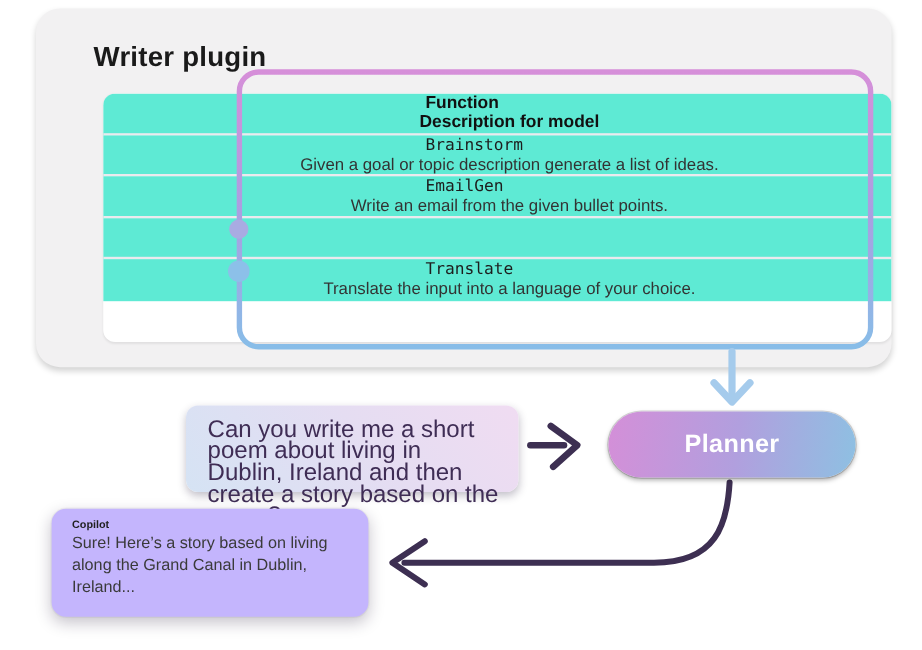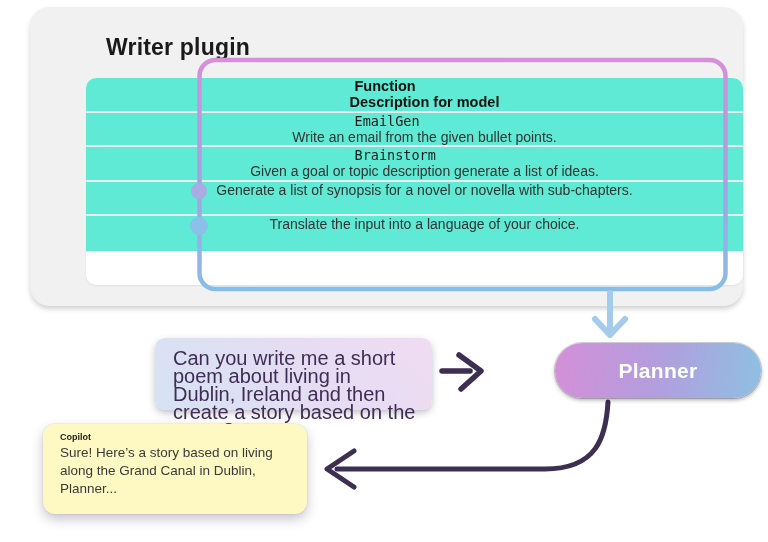--- a/index.html
+++ b/index.html
@@ -6,21 +6,21 @@
   body { width:768px; height:542px; font-family:"Liberation Sans", sans-serif; }
   .stage { position:relative; width:768px; height:542px; background:#ffffff; overflow:hidden; }
 
   
   .plugin-card {
     position:absolute; left:30px; top:7px; width:713px; height:299px;
     background:#f2f1f2; border-radius:20px;
     box-shadow:0 3px 5px rgba(0,0,0,0.18);
   }
   .card-title {
-    position:absolute; left:76px; top:27px;
+    position:absolute; left:48px; top:27px;
     font-size:23px; font-weight:bold; color:#1a1a1a; letter-spacing:0.2px;
   }
   .fn-table {
     position:absolute; left:56px; top:71px; width:657px; height:207px;
     background:#ffffff; border-radius:10px; overflow:hidden;
     box-shadow:0 1px 2px rgba(0,0,0,0.07);
   }
   .t-row {
     display:flex; align-items:center; height:34.5px; box-sizing:border-box;
     border-bottom:2px solid #ebeaee; background:#5eead4;flex-direction:column;
@@ -51,58 +51,57 @@
   }
 
   
   .planner-pill {
     position:absolute; left:507px; top:343px; width:206px; height:55px;
     border-radius:28px;
     background:linear-gradient(97deg, #d48fd8 0%, #b19fde 52%, #8ec0e2 100%);
     display:flex; align-items:center; justify-content:center;
     color:#ffffff; font-size:21px; font-weight:bold; letter-spacing:0.3px;
     box-shadow:0 2px 4px rgba(0,0,0,0.35), 0 0 0 1px rgba(140,140,140,0.35);
-    margin-left:48px;
   }
 
   
   .copilot-box {
     position:absolute; left:43px; top:424px; width:264px; height:90px;
-    box-sizing:border-box; background:#fef9c3; border-radius:12px;
+    box-sizing:border-box; background:#c4b5fd; border-radius:12px;
     box-shadow:0 5px 12px rgba(30,20,50,0.25), 0 0 0 1px rgba(0,0,0,0.04);
     padding:8px 14px 15px 17px;
   }
   .copilot-label { font-size:9px; font-weight:bold; color:#1f1f1f; margin-bottom:2px; }
   .copilot-text { font-size:13.5px; line-height:18px; color:#3a3a3a; }
 </style>
 </head>
 <body>
 
 <div class="stage">
 
   <div class="plugin-card">
     <div class="card-title">Writer plugin</div>
 
     <div class="fn-table">
       <div class="t-row t-head">
         <div class="c-fn">Function</div>
         <div class="c-desc">Description for model</div>
       </div>
       <div class="t-row">
+        <div class="c-fn">Brainstorm</div>
+        <div class="c-desc">Given a goal or topic description generate a list of ideas.</div>
+      </div>
+      <div class="t-row">
         <div class="c-fn">EmailGen</div>
         <div class="c-desc">Write an email from the given bullet points.</div>
       </div>
       <div class="t-row">
-        <div class="c-fn">Brainstorm</div>
-        <div class="c-desc">Given a goal or topic description generate a list of ideas.</div>
       </div>
       <div class="t-row">
-        <div class="c-desc">Generate a list of synopsis for a novel or novella with sub-chapters.</div>
-      </div>
-      <div class="t-row">
+        <div class="c-fn">Translate</div>
         <div class="c-desc">Translate the input into a language of your choice.</div>
       </div>
     </div>
   </div>
 
   <svg class="overlay-svg" width="768" height="542" viewBox="0 0 768 542">
     <defs>
       <linearGradient id="hlGrad" x1="0" y1="0" x2="0" y2="1">
         <stop offset="0" stop-color="#d68fd9"></stop>
         <stop offset="0.5" stop-color="#ab9fe1"></stop>
@@ -132,16 +131,16 @@
   </svg>
 
   <div class="user-bubble">Can you write me a short poem about living in Dublin, Ireland and then create a story based on the poem?</div>
 
   <div class="planner-pill">
     <span>Planner</span>
   </div>
 
   <div class="copilot-box">
     <div class="copilot-label">Copilot</div>
-    <div class="copilot-text">Sure! Here’s a story based on living along the Grand Canal in Dublin, Planner...</div>
+    <div class="copilot-text">Sure! Here’s a story based on living along the Grand Canal in Dublin, Ireland...</div>
   </div>
 
 </div>
 
 </body></html>

